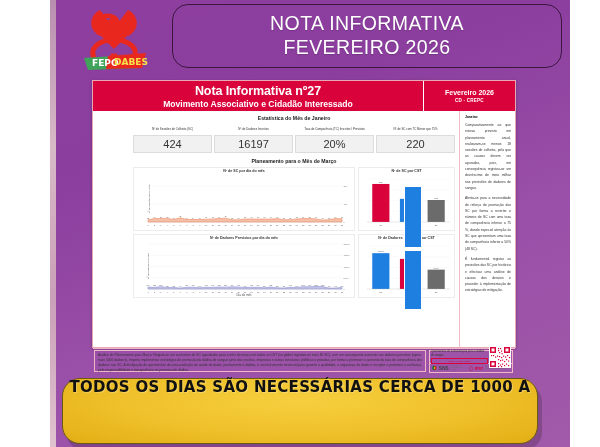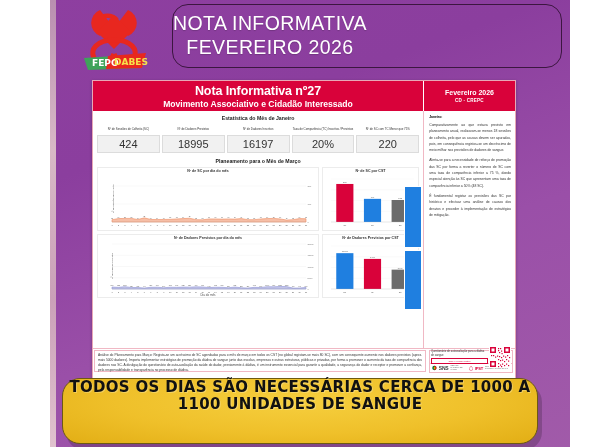--- a/index.html
+++ b/index.html
@@ -15,50 +15,50 @@
      background:linear-gradient(180deg,#b98fb0,#d8b9c6,#caa0b8,#e0c2ce); }
   .gutter-right { position:absolute; right:0; top:0; width:30px; height:447px; background:#ffffff; z-index:5;}
 
   
   #header { position:absolute; left:56px; top:0; width:514px; height:72px; z-index:3;}
   .logo { position:absolute; left:12px; top:6px; width:92px; height:68px;}
   .title-plate {
     position:absolute; left:116px; top:4px; width:390px; height:64px;
     border:1.4px solid #3c1640; border-radius:16px;
     background:transparent;
-    display:flex; align-items:center; justify-content:flex-start; text-align:center;
+    display:flex; align-items:center; justify-content:center; text-align:center;
   }
   .title-plate .t {
     color:#ffffff; font-size:19.5px; font-weight:400; line-height:1.22;
     letter-spacing:.4px; text-shadow:0 1px 1px rgba(0,0,0,.18);
   }
 
   
   #doc {
-    position:absolute; left:92px; top:80px; width:424px; height:299px;
+    position:absolute; left:92px; top:80px; width:424px; height:268px;
     background:#ffffff; z-index:4;
     border:1px solid #e8a8b6;
     box-shadow:0 1px 3px rgba(0,0,0,.25);
     font-size:4px;
   }
   .doc-head { display:flex; height:30px; }
   .doc-head .main {
     flex:1; background:#d9023a; color:#fff; display:flex; flex-direction:column;
     align-items:center; justify-content:center; padding-top:1px;
   }
   .doc-head .main .h1 { font-size:12.5px; font-weight:bold; letter-spacing:-.1px; }
   .doc-head .main .h2 { font-size:8.6px; font-weight:bold; margin-top:.5px;}
   .doc-head .side {
     width:92px; background:#d9023a; color:#fff; border-left:1px solid #ffffff;
     display:flex; flex-direction:column; align-items:center; justify-content:center;
   }
   .doc-head .side .d1 { font-size:7px; font-weight:bold;}
   .doc-head .side .d2 { font-size:4.6px; font-weight:bold; margin-top:2px; letter-spacing:.2px;}
 
-  .doc-body { display:flex; height:237px; }
+  .doc-body { display:flex; height:237px;padding-left:36px; }
   .col-left { width:332px; border-right:1px solid #f0b8c4; padding:3px 4px 0 4px; }
   .col-right { width:91px; padding:4px 4px 0 5px; }
 
   .sect-title { text-align:center; font-size:5.2px; font-weight:bold; color:#222; margin:1px 0 3px;}
   .stats { display:flex; gap:2px; }
   .stat { flex:1; text-align:center; }
   .stat .lab { font-size:2.9px; color:#333; line-height:1.25; height:11px;
      display:flex; align-items:center; justify-content:center; padding:0 1px;}
   .stat .val { background:#f1f1f1; border:.5px solid #dcdcdc; font-size:11px;
      color:#333; padding:1.5px 0 2px; font-weight:400;}
@@ -157,24 +157,20 @@
   <div class="doc-body">
 
     <div class="col-left">
 
       <div class="sect-title">Estatística do Mês de Janeiro</div>
 
       <div class="stats">
         <div class="stat">
           <div class="lab">Nº de Sessões de Colheita (SC)</div>
           <div class="val">424</div>
-        </div>
-        <div class="stat">
-          <div class="lab">Nº de Dadores Previstos</div>
-          <div class="val">18995</div>
         </div>
         <div class="stat">
           <div class="lab">Nº de Dadores Inscritos</div>
           <div class="val">16197</div>
         </div>
         <div class="stat">
           <div class="lab">Taxa de Comparência (TC) Inscritos / Previstos</div>
           <div class="val">20%</div>
         </div>
         <div class="stat">
@@ -471,15 +467,14 @@
   </div>
 </div>
 
 <div style="position:absolute;left:404px;top:186px;width:18px;height:62px;z-index:6;background:#1f7fe0;border:.5px solid #fff"></div>
 <div style="position:absolute;left:404px;top:250px;width:18px;height:60px;z-index:6;background:#1f7fe0;border:.5px solid #fff"></div>
 
 <div class="bannershadow"></div>
 <div id="banner">
   <div class="bt">
     <div>TODOS OS DIAS SÃO NECESSÁRIAS CERCA DE 1000 A</div>
-    <div>1100 UNIDADES DE SANGUE</div>
   </div>
 </div>
 
 </body></html>

